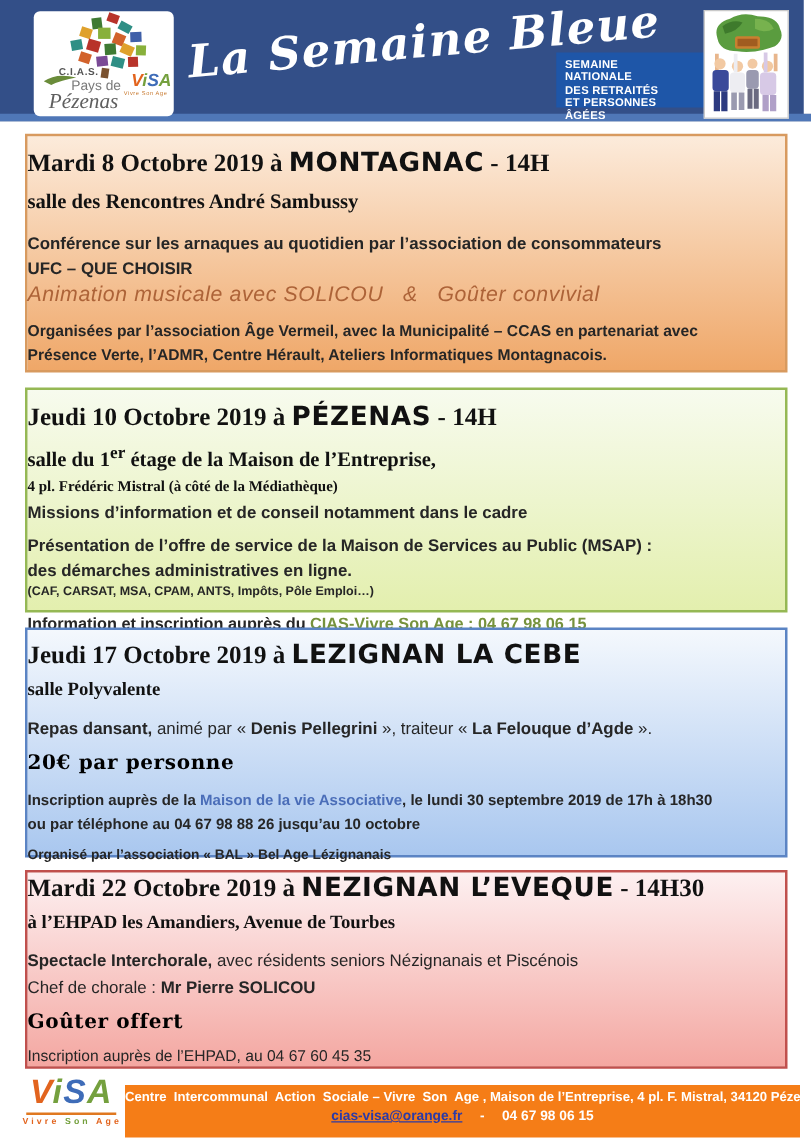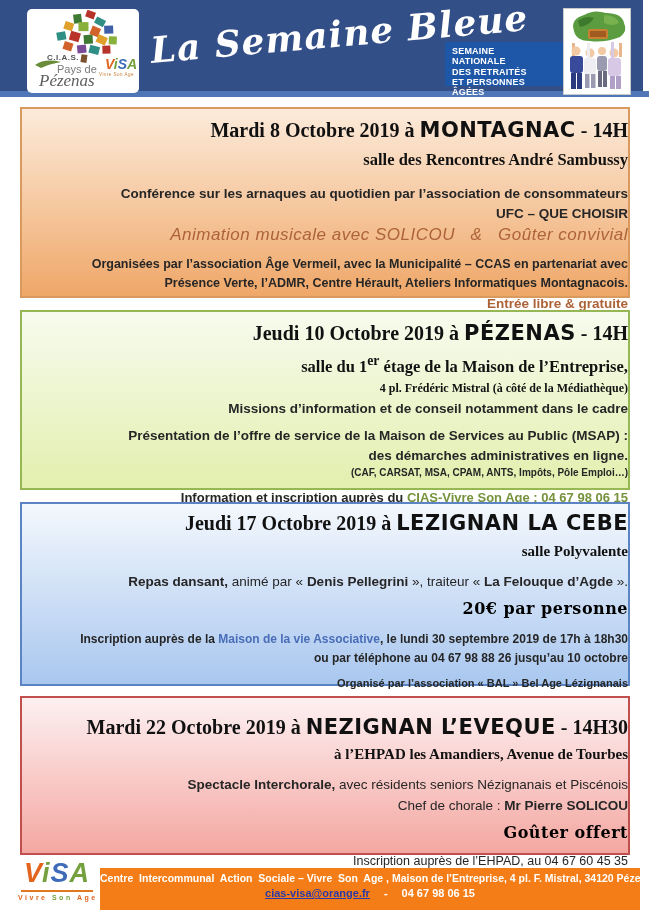--- a/index.html
+++ b/index.html
@@ -35,35 +35,35 @@
     position:absolute; left:445px; top:42px; width:118px; height:44px;
     background:var(--banner-bg,#1e56a8); color:#fff; padding:4px 0 0 7px;
   }
   .blue-banner div { font-size:9px; font-weight:bold; line-height:10.3px; letter-spacing:.2px; }
 
   .illus-box { position:absolute; left:563px; top:8px; width:68px; height:87px; background:#fff; border:1px solid #c9c9c9; }
 
   
   .card {
     position:absolute; left:20px; width:610px;
-    border:2px solid #999; text-align:right;
+    border:2px solid #999; text-align:left;
   }
   .card-title { font-family:"Liberation Serif", serif; font-weight:bold; font-size:20px; color:#111; }
   .city { font-family:"DejaVu Sans", sans-serif; font-weight:800; font-size:21px; letter-spacing:.5px; }
   .venue   { font-family:"Liberation Serif", serif; font-weight:bold; font-size:16.5px; color:#111; }
   .venue-sm{ font-family:"Liberation Serif", serif; font-weight:bold; font-size:12px; color:#111; }
   .b13 { font-size:13.5px; font-weight:bold; }
   .sb12 { font-size:12.5px; font-weight:600; }
   .script-line { font-family:"DejaVu Serif", serif; font-weight:bold; font-size:16px; color:#000; letter-spacing:.5px; }
   .hand { font-style:italic; font-size:17px; letter-spacing:.5px; white-space:pre; }
 
   .card1 { top:107px;  height:191px; padding-top:9px; }
   .card2 { top:310px;  height:180px; padding-top:9px; }
   .card3 { top:502px;  height:184px; padding-top:7px; }
-  .card4 { top:696px;  height:159px; padding-top:17px; }
+  .card4 { top:696px;  height:159px; padding-top:0; }
 
   .mt4{margin-top:4px}.mt5{margin-top:5px}.mt6{margin-top:6px}.mt7{margin-top:7px}
   .mt8{margin-top:8px}.mt10{margin-top:10px}.mt12{margin-top:12px}.mt14{margin-top:14px}.mt16{margin-top:16px}
 
   
   .visa-logo { position:absolute; left:18px; top:860px; width:78px; text-align:center; }
   .visa-word { font-size:27px; font-weight:bold; font-style:italic; letter-spacing:1px; line-height:27px; }
   .visa-rule { width:72px; height:2px; background:#e07820; margin:3px auto 2px; }
   .visa-sub  { font-size:7px; font-weight:bold; letter-spacing:2.5px; white-space:nowrap; }
   .c-or { color:var(--visa-orange,#e2641e); }
@@ -158,21 +158,20 @@
 </div>
 
 <div class="card card1" style="border-color: rgb(216, 154, 95); background-image: linear-gradient(rgb(252, 235, 219) 0%, rgb(239, 167, 104) 100%);">
   <div class="card-title"><span>Mardi 8 Octobre 2019 à </span><span class="city">MONTAGNAC</span><span> - 14H</span></div>
   <div class="venue mt8">salle des Rencontres André Sambussy</div>
   <div class="b13 mt16">Conférence sur les arnaques au quotidien par l’association de consommateurs</div>
   <div class="b13 mt5">UFC – QUE CHOISIR</div>
   <div class="hand mt4" style="color: rgb(173, 99, 56);">Animation musicale avec SOLICOU   &amp;   Goûter convivial</div>
   <div class="sb12 mt12">Organisées par l’association Âge Vermeil, avec la Municipalité – CCAS en partenariat avec</div>
   <div class="sb12 mt5">Présence Verte, l’ADMR, Centre Hérault, Ateliers Informatiques Montagnacois.</div>
-  <div class="b13 mt6" style="color: rgb(173, 99, 56);">Entrée libre &amp; gratuite</div>
 </div>
 
 <div class="card card2" style="border-color: rgb(149, 184, 84); background-image: linear-gradient(rgb(247, 251, 238) 0%, rgb(227, 239, 174) 100%);">
   <div class="card-title"><span>Jeudi 10 Octobre 2019 à </span><span class="city">PÉZENAS</span><span> - 14H</span></div>
   <div class="venue mt8"><span>salle du 1</span><sup>er</sup><span> étage de la Maison de l’Entreprise,</span></div>
   <div class="venue-sm mt4">4 pl. Frédéric Mistral (à côté de la Médiathèque)</div>
   <div class="b13 mt5">Missions d’information et de conseil notamment dans le cadre</div>
   <div class="b13 mt12">Présentation de l’offre de service de la Maison de Services au Public (MSAP) :</div>
   <div class="b13 mt5">des démarches administratives en ligne.</div>
   <div class="sb12 mt4" style="font-size:10px">(CAF, CARSAT, MSA, CPAM, ANTS, Impôts, Pôle Emploi…)</div>

